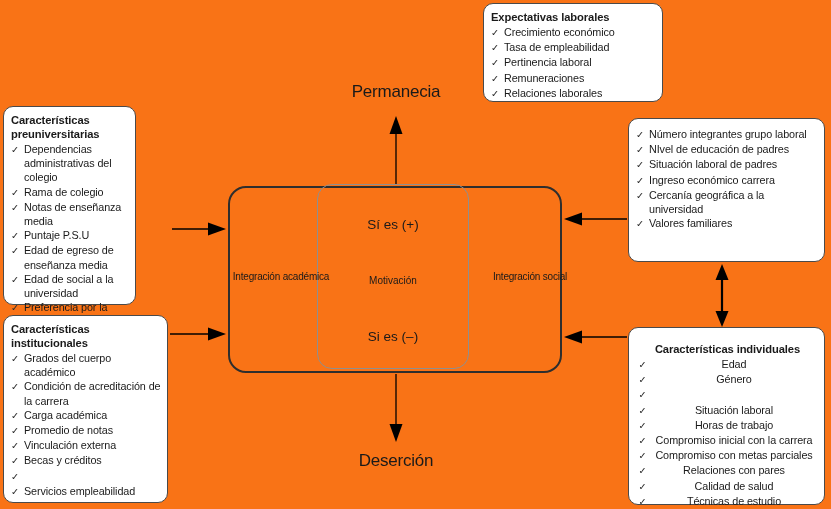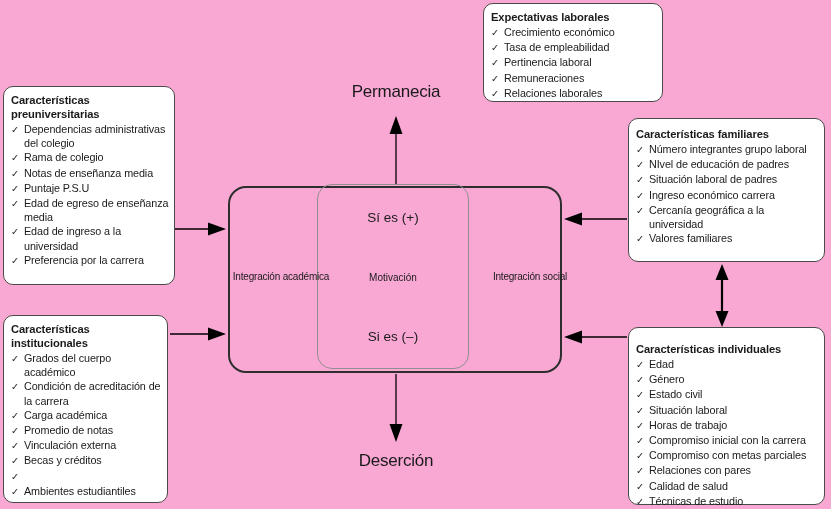--- a/index.html
+++ b/index.html
@@ -1,17 +1,17 @@
 <!DOCTYPE html>
 <html style="--text: #1a1a1a; --box_border: #4a4a4a; --center_border: #2e2e2e; --inner_border: #8f8f8f; --arrow: #000000;"><head>
 <meta charset="utf-8">
 <style>
   html,body { margin:0; padding:0; background:#ffffff; }
   .canvas {
-    position:relative; width:831px; height:509px; background:#f9a8d4;
+    position:relative; width:831px; height:509px; background:#f97316;
     font-family:"Liberation Sans", sans-serif; color:var(--text,#1a1a1a);
     overflow:hidden;
   }
   
   .listbox {
     position:absolute; box-sizing:border-box; background:#ffffff;
     border:1.4px solid var(--box_border,#4a4a4a); border-radius:10px;
     padding:6px 5px 4px 7px;
   }
   .listbox .box-title {
@@ -21,37 +21,37 @@
   .listbox ul {
     list-style:none; margin:0; padding:0;
     font-size:10.8px; line-height:14.2px; letter-spacing:-0.1px;
   }
   .listbox li { display:flex; align-items:flex-start; }
   .listbox .check {
     flex:0 0 13px; width:13px; font-size:9.5px; padding-top:1px; color:#2e2e2e;
   }
   .listbox .item-text { flex:1 1 auto; }
   .b-exp  { left:483px; top:3px;   width:180px; height:99px;  }
-  .b-pre  { left:3px;   top:86px;  width:172px; height:199px; }
+  .b-pre  { left:3px;   top:106px;  width:133px; height:199px; }
   .b-inst { left:3px;   top:315px; width:165px; height:188px; }
   .b-fam  { left:628px; top:118px; width:197px; height:144px; padding-top:8px; }
-  .b-ind  { left:628px; top:327px; width:197px; height:178px; padding-top:14px; }
+  .b-ind  { left:628px; top:327px; width:197px; height:178px; padding-top:14px;text-align:center; }
 
   
   .center-outer {
     position:absolute; left:228px; top:186px; width:334px; height:187px;
     box-sizing:border-box; border:2.2px solid var(--center_border,#2e2e2e);
     border-radius:18px; background:transparent;
   }
   .center-inner {
     position:absolute; left:317px; top:184px; width:152px; height:185px;
     box-sizing:border-box; border:1.5px solid var(--inner_border,#8f8f8f);
     border-radius:15px; background:transparent;
     display:flex; flex-direction:column; justify-content:space-between;
-    align-items:center; padding:25px 0 24px 0;
+    align-items:center; padding:32px 0 24px 0;
   }
   .si-es { font-size:13.5px; }
   .motivacion { font-size:10px; }
   .integration-label {
     position:absolute; text-align:center; font-size:10px; line-height:17px;
     letter-spacing:-0.2px;
   }
   .il-left  { left:230px; top:268px; width:102px; }
   .il-right { left:480px; top:268px; width:100px; }
 
@@ -152,21 +152,21 @@
         <li>
           <span class="check">✓</span>
           <span class="item-text">Puntaje P.S.U</span>
         </li>
         <li>
           <span class="check">✓</span>
           <span class="item-text">Edad de egreso de enseñanza media</span>
         </li>
         <li>
           <span class="check">✓</span>
-          <span class="item-text">Edad de ingreso a la universidad</span>
+          <span class="item-text">Edad de social a la universidad</span>
         </li>
         <li>
           <span class="check">✓</span>
           <span class="item-text">Preferencia por la carrera</span>
         </li>
       </ul>
   </div>
 
   <div class="listbox b-inst">
     <h3 class="box-title">Características institucionales</h3>
@@ -193,27 +193,26 @@
         </li>
         <li>
           <span class="check">✓</span>
           <span class="item-text">Becas y créditos</span>
         </li>
         <li>
           <span class="check">✓</span>
         </li>
         <li>
           <span class="check">✓</span>
-          <span class="item-text">Ambientes estudiantiles</span>
+          <span class="item-text">Servicios empleabilidad</span>
         </li>
       </ul>
   </div>
 
   <div class="listbox b-fam">
-    <h3 class="box-title">Características familiares</h3>
     <ul>
         <li>
           <span class="check">✓</span>
           <span class="item-text">Número integrantes grupo laboral</span>
         </li>
         <li>
           <span class="check">✓</span>
           <span class="item-text">NIvel de educación de padres</span>
         </li>
         <li>
@@ -241,21 +240,20 @@
         <li>
           <span class="check">✓</span>
           <span class="item-text">Edad</span>
         </li>
         <li>
           <span class="check">✓</span>
           <span class="item-text">Género</span>
         </li>
         <li>
           <span class="check">✓</span>
-          <span class="item-text">Estado civil</span>
         </li>
         <li>
           <span class="check">✓</span>
           <span class="item-text">Situación laboral</span>
         </li>
         <li>
           <span class="check">✓</span>
           <span class="item-text">Horas de trabajo</span>
         </li>
         <li>

